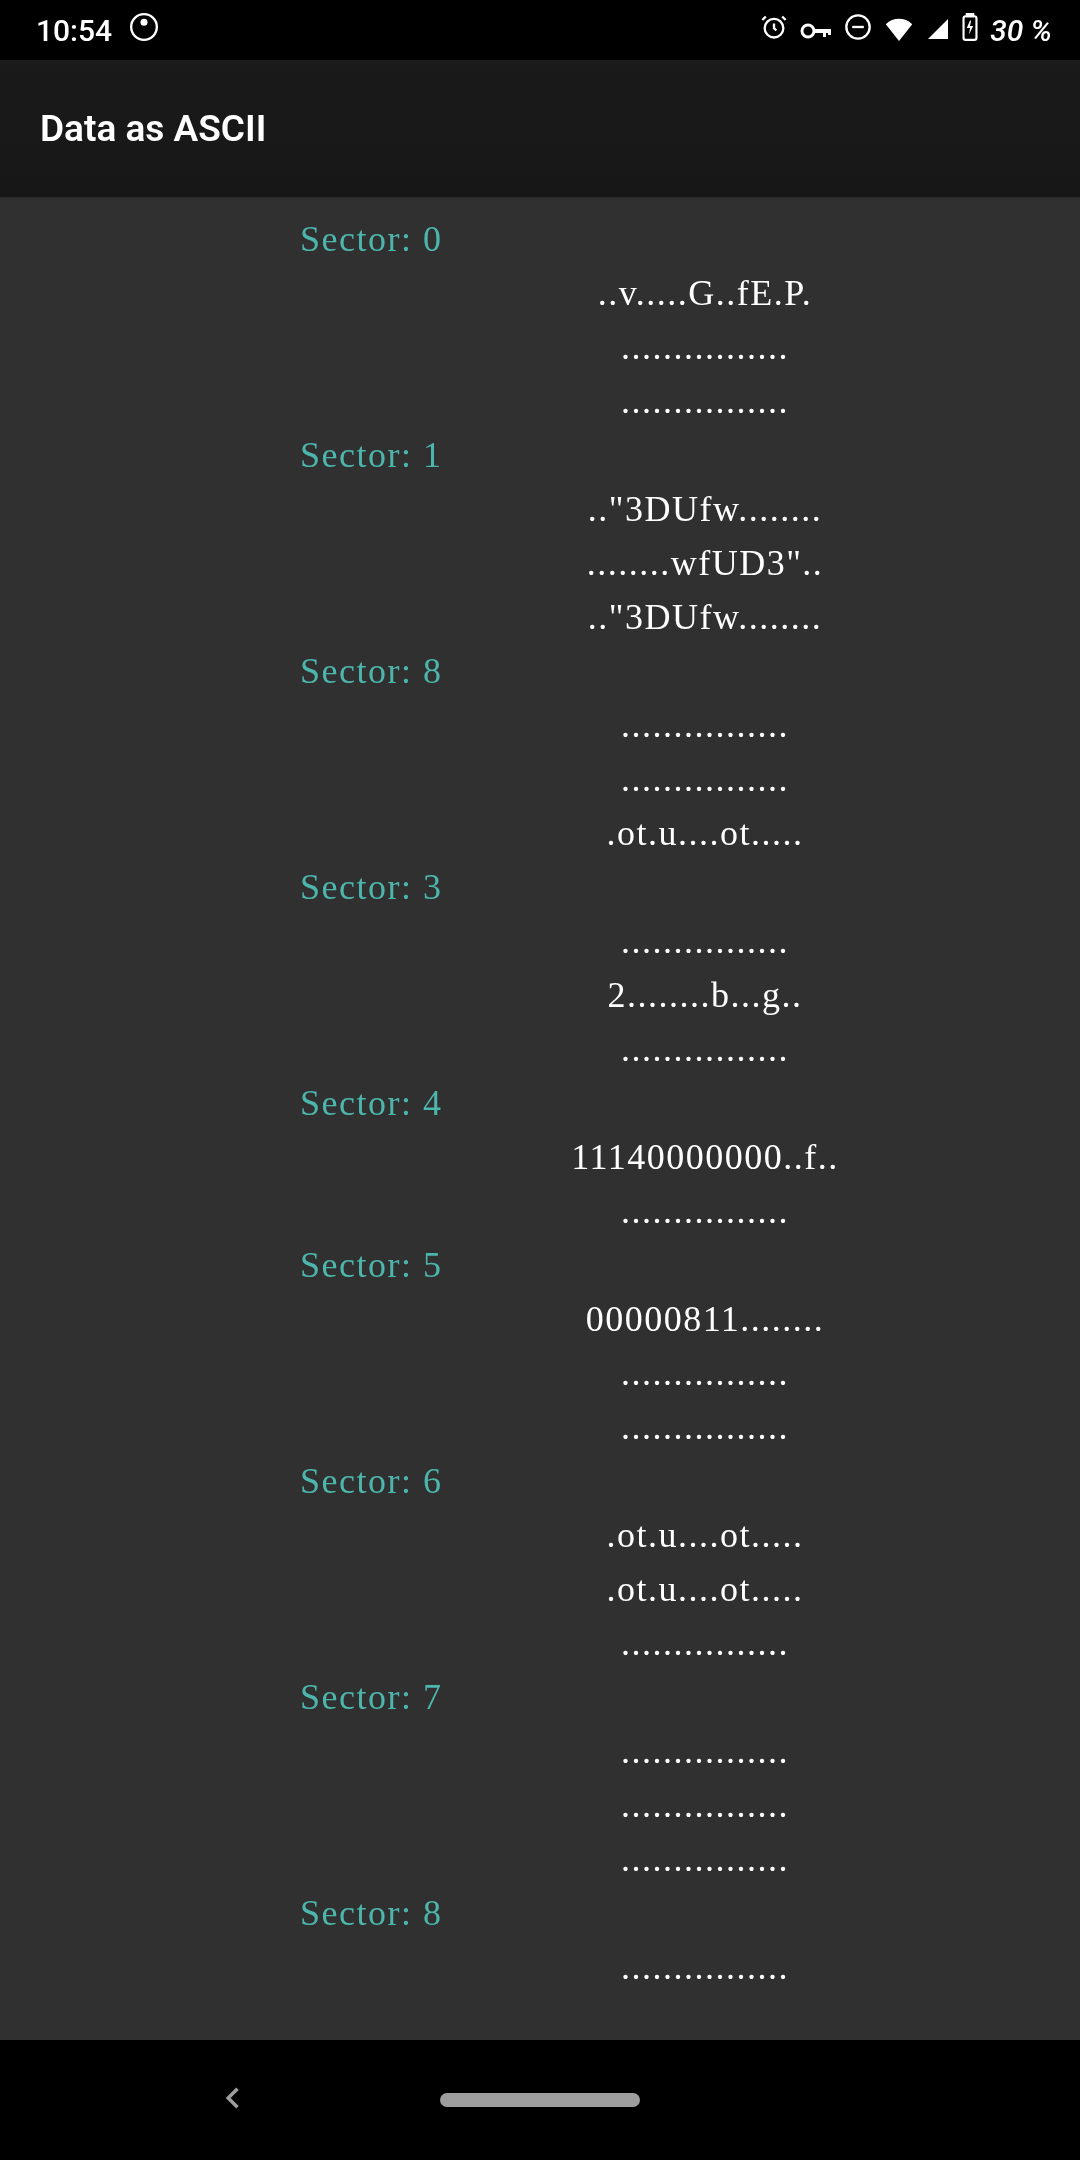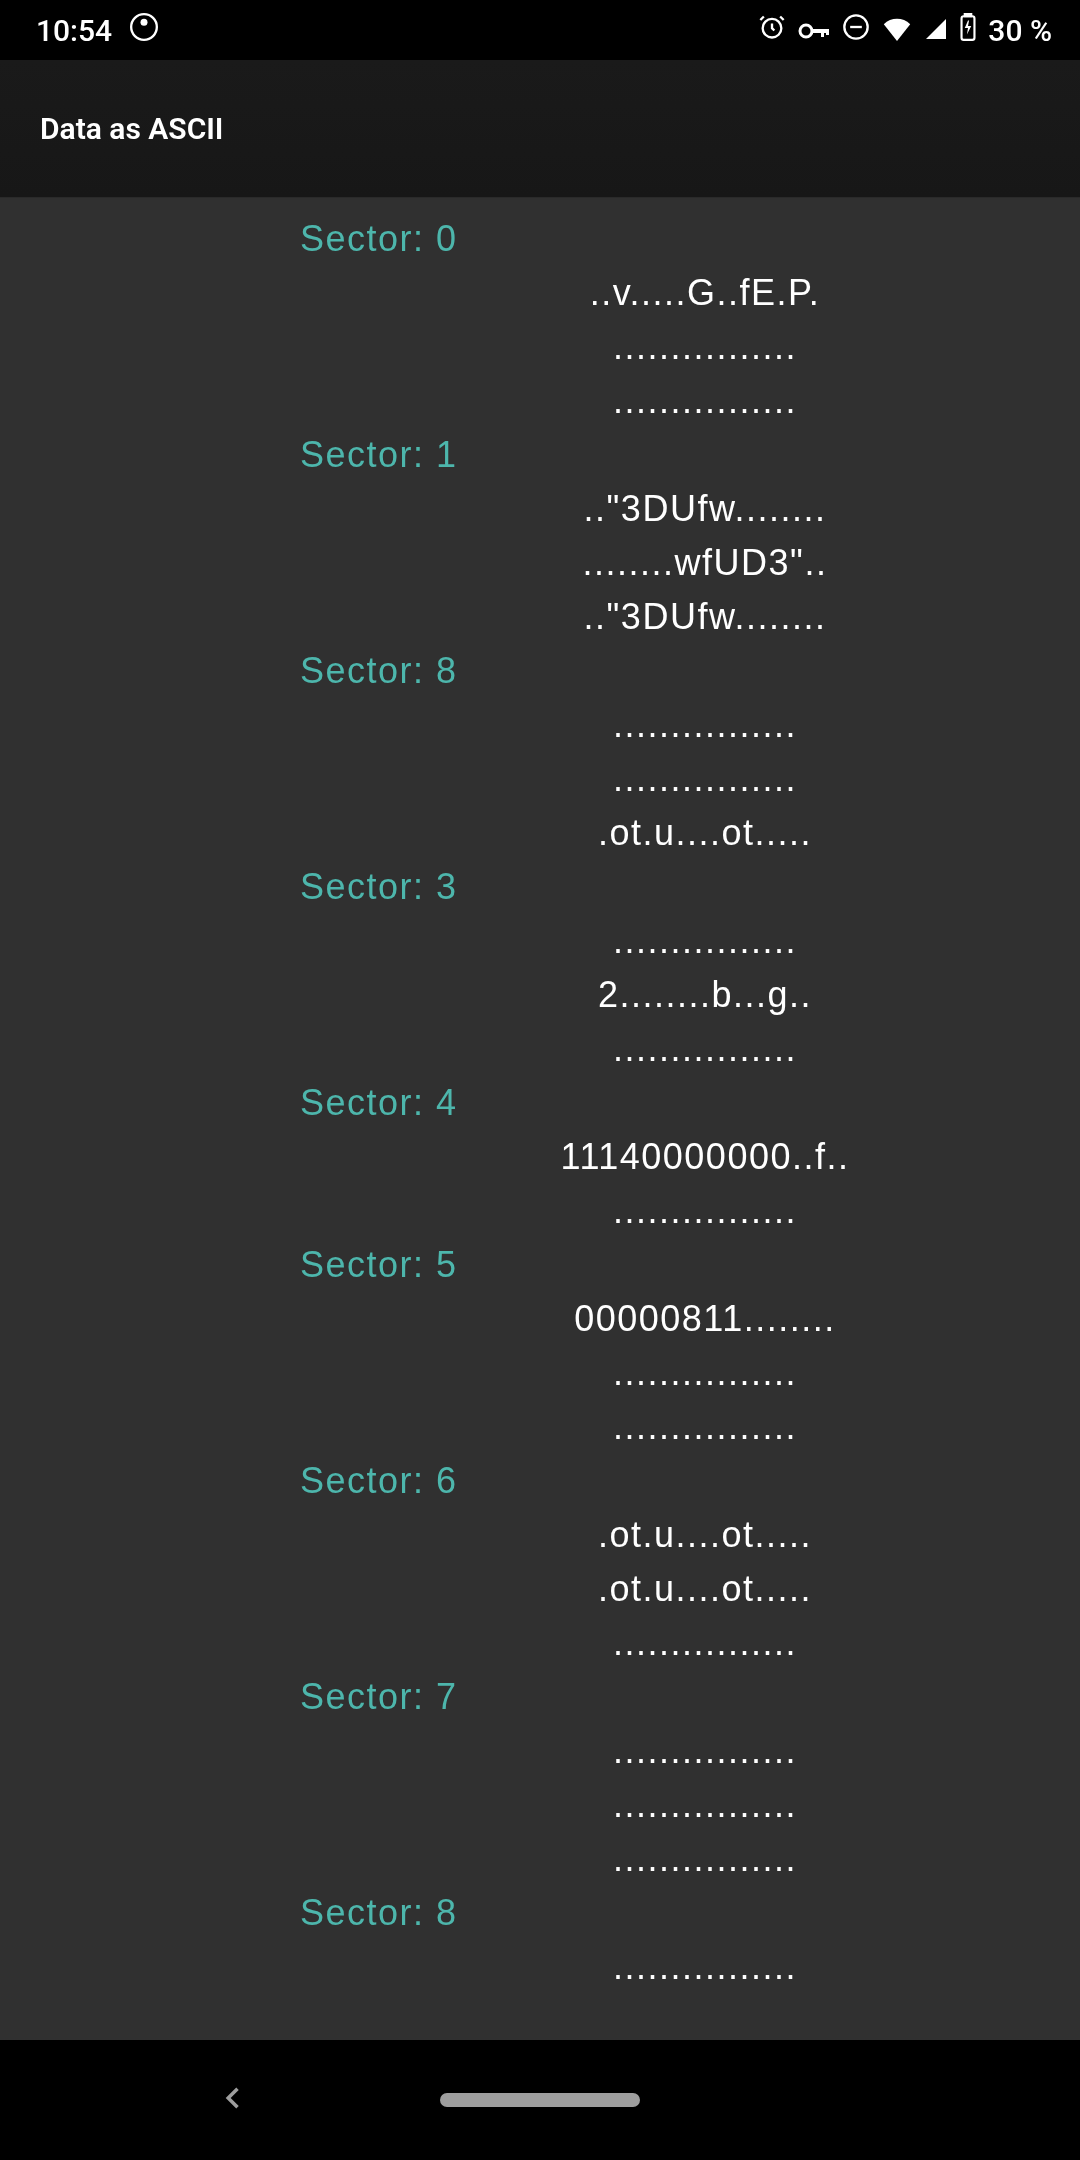--- a/index.html
+++ b/index.html
@@ -15,44 +15,44 @@
     height: 60px;
     background: #000;
     display: flex;
     align-items: center;
     justify-content: space-between;
     padding: 0 28px 0 36px;
     font-size: 30px;
     font-weight: 500;
   }
   .status-left { display: flex; align-items: center; gap: 18px; }
-  .status-right { display: flex; align-items: center; gap: 12px; }
+  .status-right { display: flex; align-items: center; gap: 12px; font-style: italic; }
   .status-right svg, .status-right .glyph { flex-shrink: 0; }
   .app-bar {
     height: 138px;
     background: linear-gradient(#1a1a1a, #171717);
     display: flex;
     align-items: center;
     padding: 0 40px;
     border-bottom: 1px solid #2a2a2a;
   }
   .app-bar-title {
-    font-size: 30px;
+    font-size: 37px;
     font-weight: 600;
     color: #fff;
     text-align: right;
   }
   .content {
     background: #303030;
     height: calc(2160px - 60px - 138px - 120px);
     overflow: hidden;
     padding-top: 14px;
   }
   .mono {
-    font-family: Liberation Sans, sans-serif;
+    font-family: Liberation Serif, serif;
     font-size: 36px;
     line-height: 1.5;
     white-space: pre;
     letter-spacing: 1.5px;
   }
   .sector-header {
     color: #4db6ac;
     padding-left: 300px;
   }
   .data-line {

